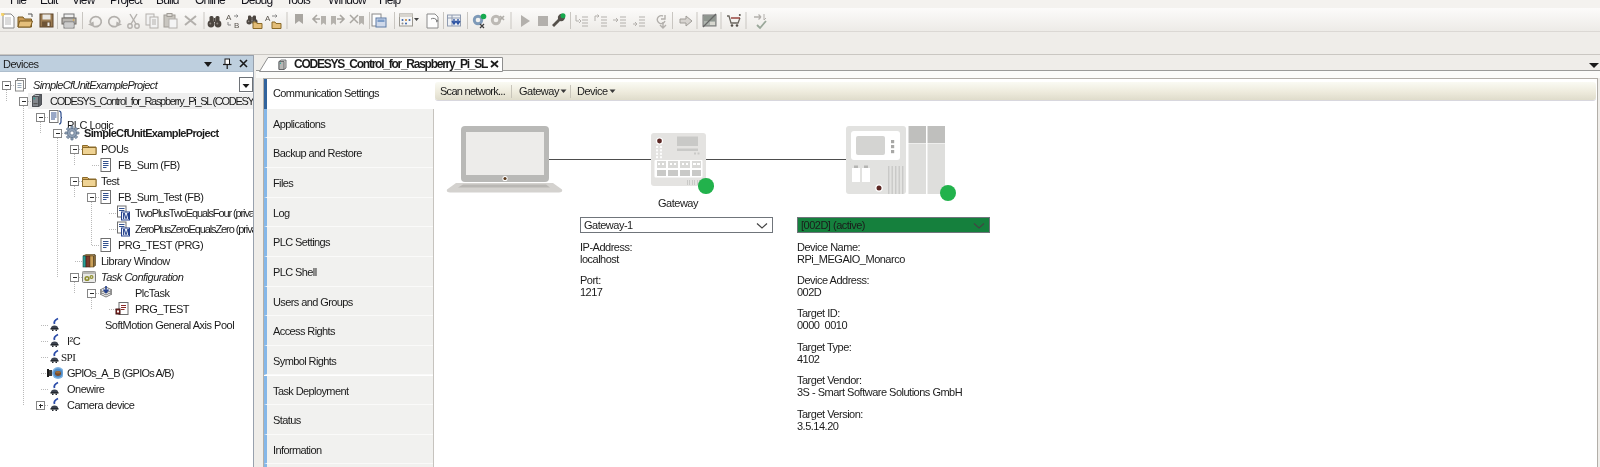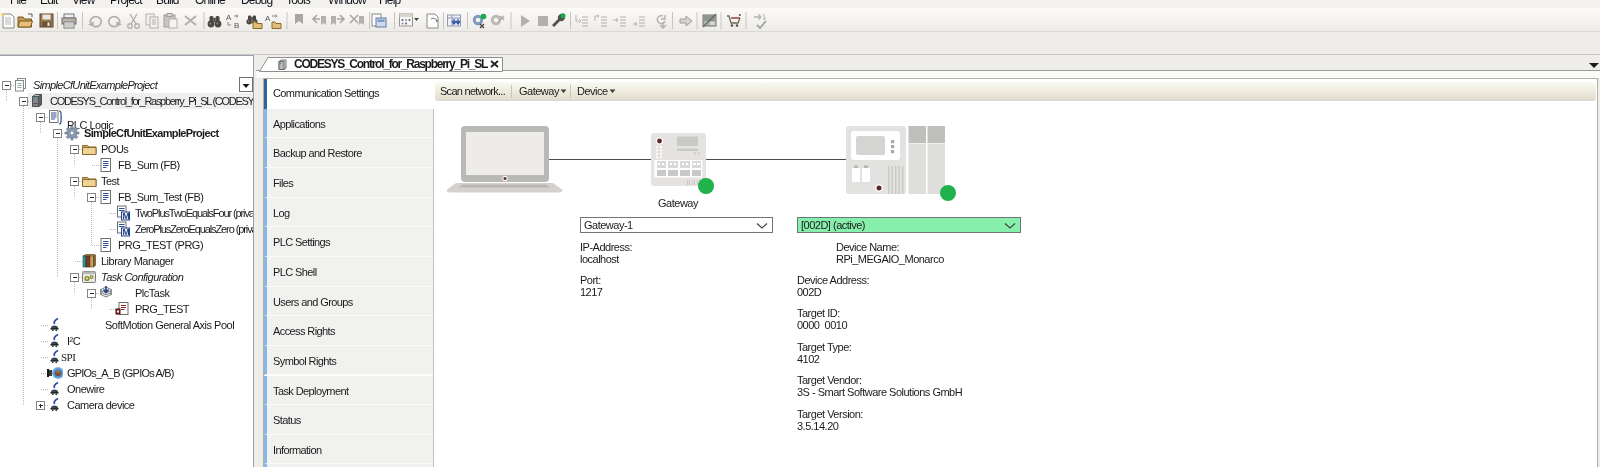--- a/index.html
+++ b/index.html
@@ -350,20 +350,30 @@
         <line x1="2.5" y1="4.5" x2="6.5" y2="4.5" stroke="#2b2b2b"></line>
       </g>
 <g id="i-exp-p" shape-rendering="crispEdges">
         <rect x="0.5" y="0.5" width="8" height="8" fill="#fff" stroke="#868686"></rect>
         <line x1="2.5" y1="4.5" x2="6.5" y2="4.5" stroke="#2b2b2b"></line>
         <line x1="4.5" y1="2.5" x2="4.5" y2="6.5" stroke="#2b2b2b"></line>
       </g>
 </defs>
   </svg>
 <div class="abs" style="left:0;top:55px;width:254px;height:412px;background:#fff;border-top:1px solid #98a1ad;border-right:1px solid #98a1ad;overflow:hidden">
+    <div class="abs" style="left:0;top:0;width:253px;height:16px;background:#becfde;border-bottom:1px solid #aebecd">
+      <span class="abs t11" style="left:3px;top:0">Devices</span>
+      <svg class="abs" style="left:200px;top:0" width="53" height="16">
+        <path d="M4,6 l8,0 -4,5 z" fill="#1a1a1a"></path>
+        <rect x="25" y="3" width="4.5" height="5.5" fill="#fff" stroke="#1a1a1a"></rect>
+        <line x1="23" y1="8.5" x2="31.5" y2="8.5" stroke="#1a1a1a" stroke-width="1.2"></line>
+        <line x1="27.2" y1="9" x2="27.2" y2="13" stroke="#1a1a1a" stroke-width="1.2"></line>
+        <path d="M40,4 l7,7 M47,4 l-7,7" stroke="#1a1a1a" stroke-width="1.6"></path>
+      </svg>
+    </div>
     <div class="abs" style="left:6px;top:32px;width:1px;height:13px;border-left:1px dotted #b9b9b9"></div>
     <div class="abs" style="left:23px;top:49px;width:1px;height:300px;border-left:1px dotted #b9b9b9"></div>
     <div class="abs" style="left:40px;top:65px;width:1px;height:12px;border-left:1px dotted #b9b9b9"></div>
     <div class="abs" style="left:57px;top:81px;width:1px;height:140px;border-left:1px dotted #b9b9b9"></div>
     <div class="abs" style="left:74px;top:97px;width:1px;height:12px;border-left:1px dotted #b9b9b9"></div>
     <div class="abs" style="left:74px;top:129px;width:1px;height:12px;border-left:1px dotted #b9b9b9"></div>
     <div class="abs" style="left:91px;top:145px;width:1px;height:28px;border-left:1px dotted #b9b9b9"></div>
     <div class="abs" style="left:91px;top:145px;width:1px;height:44px;border-left:1px dotted #b9b9b9"></div>
     <div class="abs" style="left:74px;top:225px;width:1px;height:12px;border-left:1px dotted #b9b9b9"></div>
     <div class="abs" style="left:91px;top:241px;width:1px;height:12px;border-left:1px dotted #b9b9b9"></div>
@@ -441,21 +451,21 @@
     <span class="abs t11 lsE" style="left:135px;top:165px;">ZeroPlusZeroEqualsZero (private)</span>
     <div class="abs" style="left:92px;top:189px;width:7px;height:1px;border-top:1px dotted #b9b9b9"></div>
     <svg class="abs" style="left:98px;top:181px" width="16" height="16">
       <use href="#i-doc"></use>
     </svg>
     <span class="abs t11" style="left:118px;top:181px;">PRG_TEST (PRG)</span>
     <div class="abs" style="left:75px;top:205px;width:7px;height:1px;border-top:1px dotted #b9b9b9"></div>
     <svg class="abs" style="left:81px;top:197px" width="16" height="16">
       <use href="#i-lib"></use>
     </svg>
-    <span class="abs t11" style="left:101px;top:197px;">Library Manager</span>
+    <span class="abs t11" style="left:101px;top:197px;">Library Window</span>
     <div class="abs" style="left:75px;top:221px;width:7px;height:1px;border-top:1px dotted #b9b9b9"></div>
     <svg class="abs" style="left:70px;top:217px" width="9" height="9">
       <use href="#i-exp-m"></use>
     </svg>
     <svg class="abs" style="left:81px;top:213px" width="16" height="16">
       <use href="#i-task"></use>
     </svg>
     <span class="abs t11" style="left:101px;top:213px;font-style:italic;">Task Configuration</span>
     <div class="abs" style="left:92px;top:237px;width:7px;height:1px;border-top:1px dotted #b9b9b9"></div>
     <svg class="abs" style="left:87px;top:233px" width="9" height="9">
@@ -648,25 +658,25 @@
 <rect x="81.5" y="0" width="17.5" height="17" fill="#bfbfbd"></rect>
     <rect x="81.5" y="17.5" width="17.5" height="50.5" fill="#dededc"></rect>
 </svg>
 <div class="abs" style="left:940px;top:184.5px;width:16px;height:16px;border-radius:50%;background:#22b24c"></div>
 <div class="abs" style="left:580px;top:217px;width:193px;height:16px;border:1px solid #70757b;background:#fff">
     <span class="t11 abs" style="left:3px;top:-1px">Gateway-1</span>
     <svg width="12" height="8" style="position:absolute;right:4px;top:4px">
       <path d="M1,1.5 l5,4.5 5,-4.5" fill="none" stroke="#444" stroke-width="1.2"></path>
     </svg>
   </div>
-<div class="abs" style="left:797px;top:217px;width:224px;height:16px;border:1px solid #70757b;background:#86efac">
+<div class="abs" style="left:797px;top:217px;width:193px;height:16px;border:1px solid #70757b;background:#15803d">
     <span class="t11 abs" style="left:3px;top:-1px">[002D] (active)</span>
     <svg width="12" height="8" style="position:absolute;right:4px;top:4px">
       <path d="M1,1.5 l5,4.5 5,-4.5" fill="none" stroke="#444" stroke-width="1.2"></path>
     </svg>
   </div>
 <div class="abs t11 " style="left:580px;top:240.5px;line-height:12px">IP-Address:<br>localhost</div>
 <div class="abs t11 " style="left:580px;top:273.9px;line-height:12px">Port:<br>1217</div>
-<div class="abs t11 " style="left:836px;top:240.5px;line-height:12px">Device Name:<br>RPi_MEGAIO_Monarco</div>
+<div class="abs t11 " style="left:797px;top:240.5px;line-height:12px">Device Name:<br>RPi_MEGAIO_Monarco</div>
 <div class="abs t11 " style="left:797px;top:273.9px;line-height:12px">Device Address:<br>002D</div>
 <div class="abs t11 " style="left:797px;top:307.3px;line-height:12px">Target ID:<br>0000  0010</div>
 <div class="abs t11 " style="left:797px;top:340.7px;line-height:12px">Target Type:<br>4102</div>
 <div class="abs t11 " style="left:797px;top:374.1px;line-height:12px">Target Vendor:<br>3S - Smart Software Solutions GmbH</div>
 <div class="abs t11 " style="left:797px;top:407.5px;line-height:12px">Target Version:<br>3.5.14.20</div>
 </body></html>

